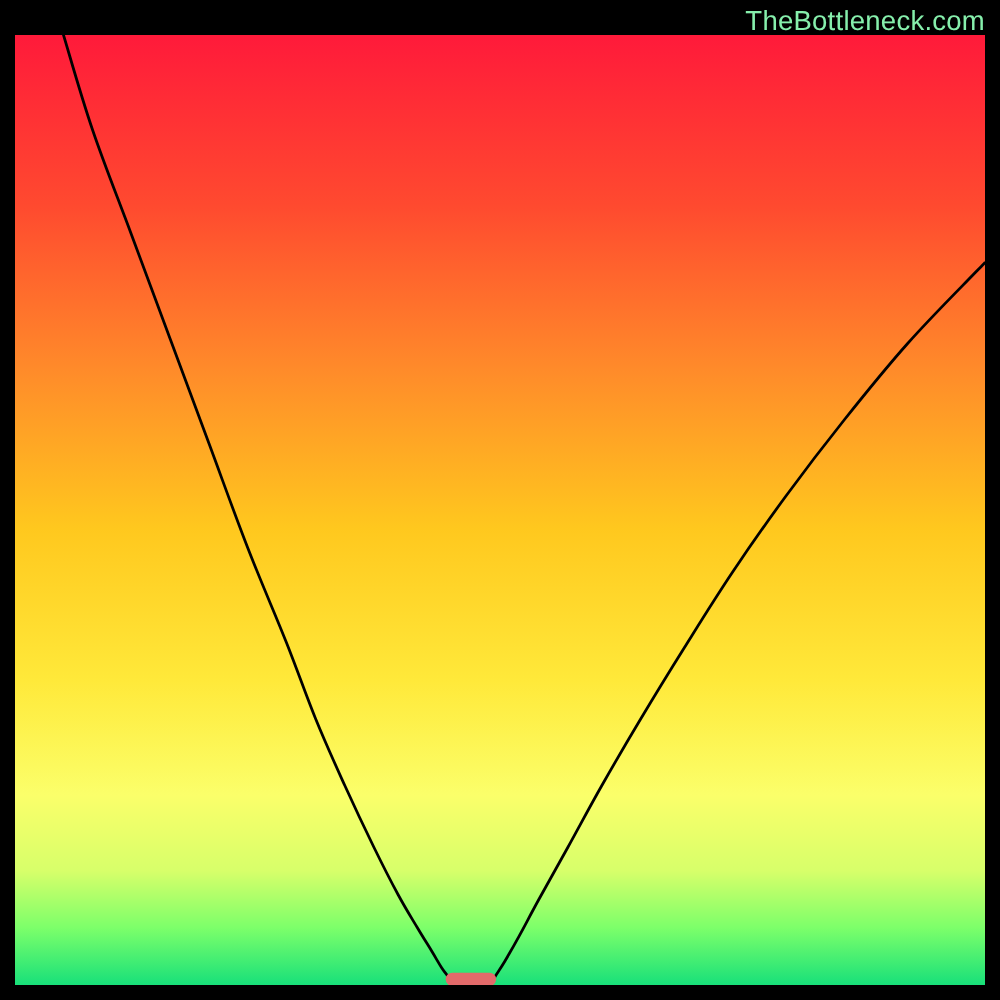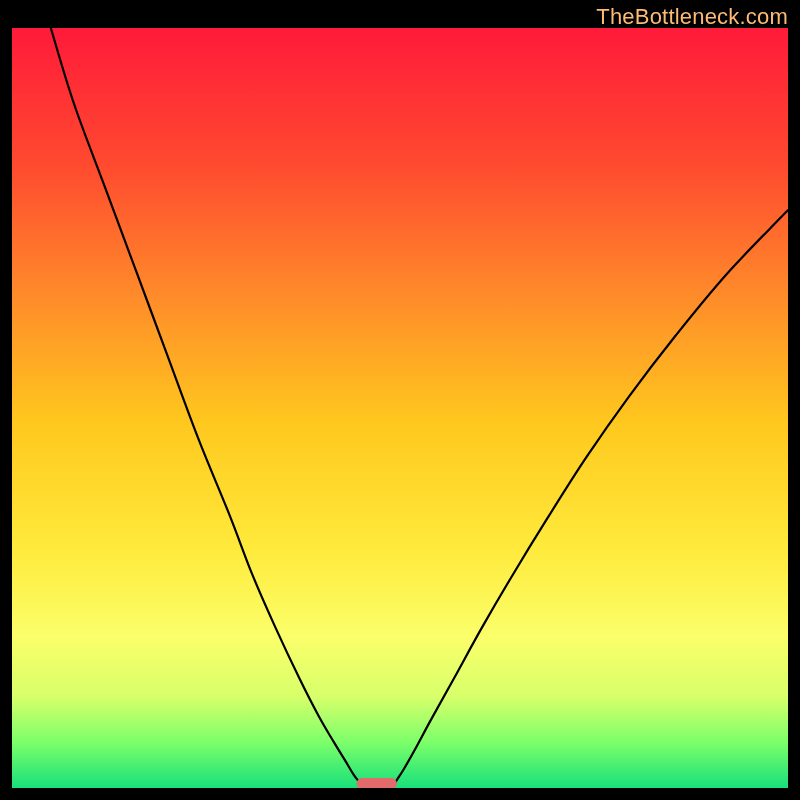--- a/index.html
+++ b/index.html
@@ -17,21 +17,21 @@
     background: #000;
   }
   .plot {
     position: absolute;
     box-sizing: border-box;
   }
   .watermark {
     position: absolute;
     top: 4px;
     right: 12px;
-    color: #fdba74;
+    color: #86efac;
     font-size: 22px;
     letter-spacing: 0.2px;
     font-weight: 400;
   }
   svg { display: block; }
 </style>
 </head>
 <body>
 
 <div class="frame">

